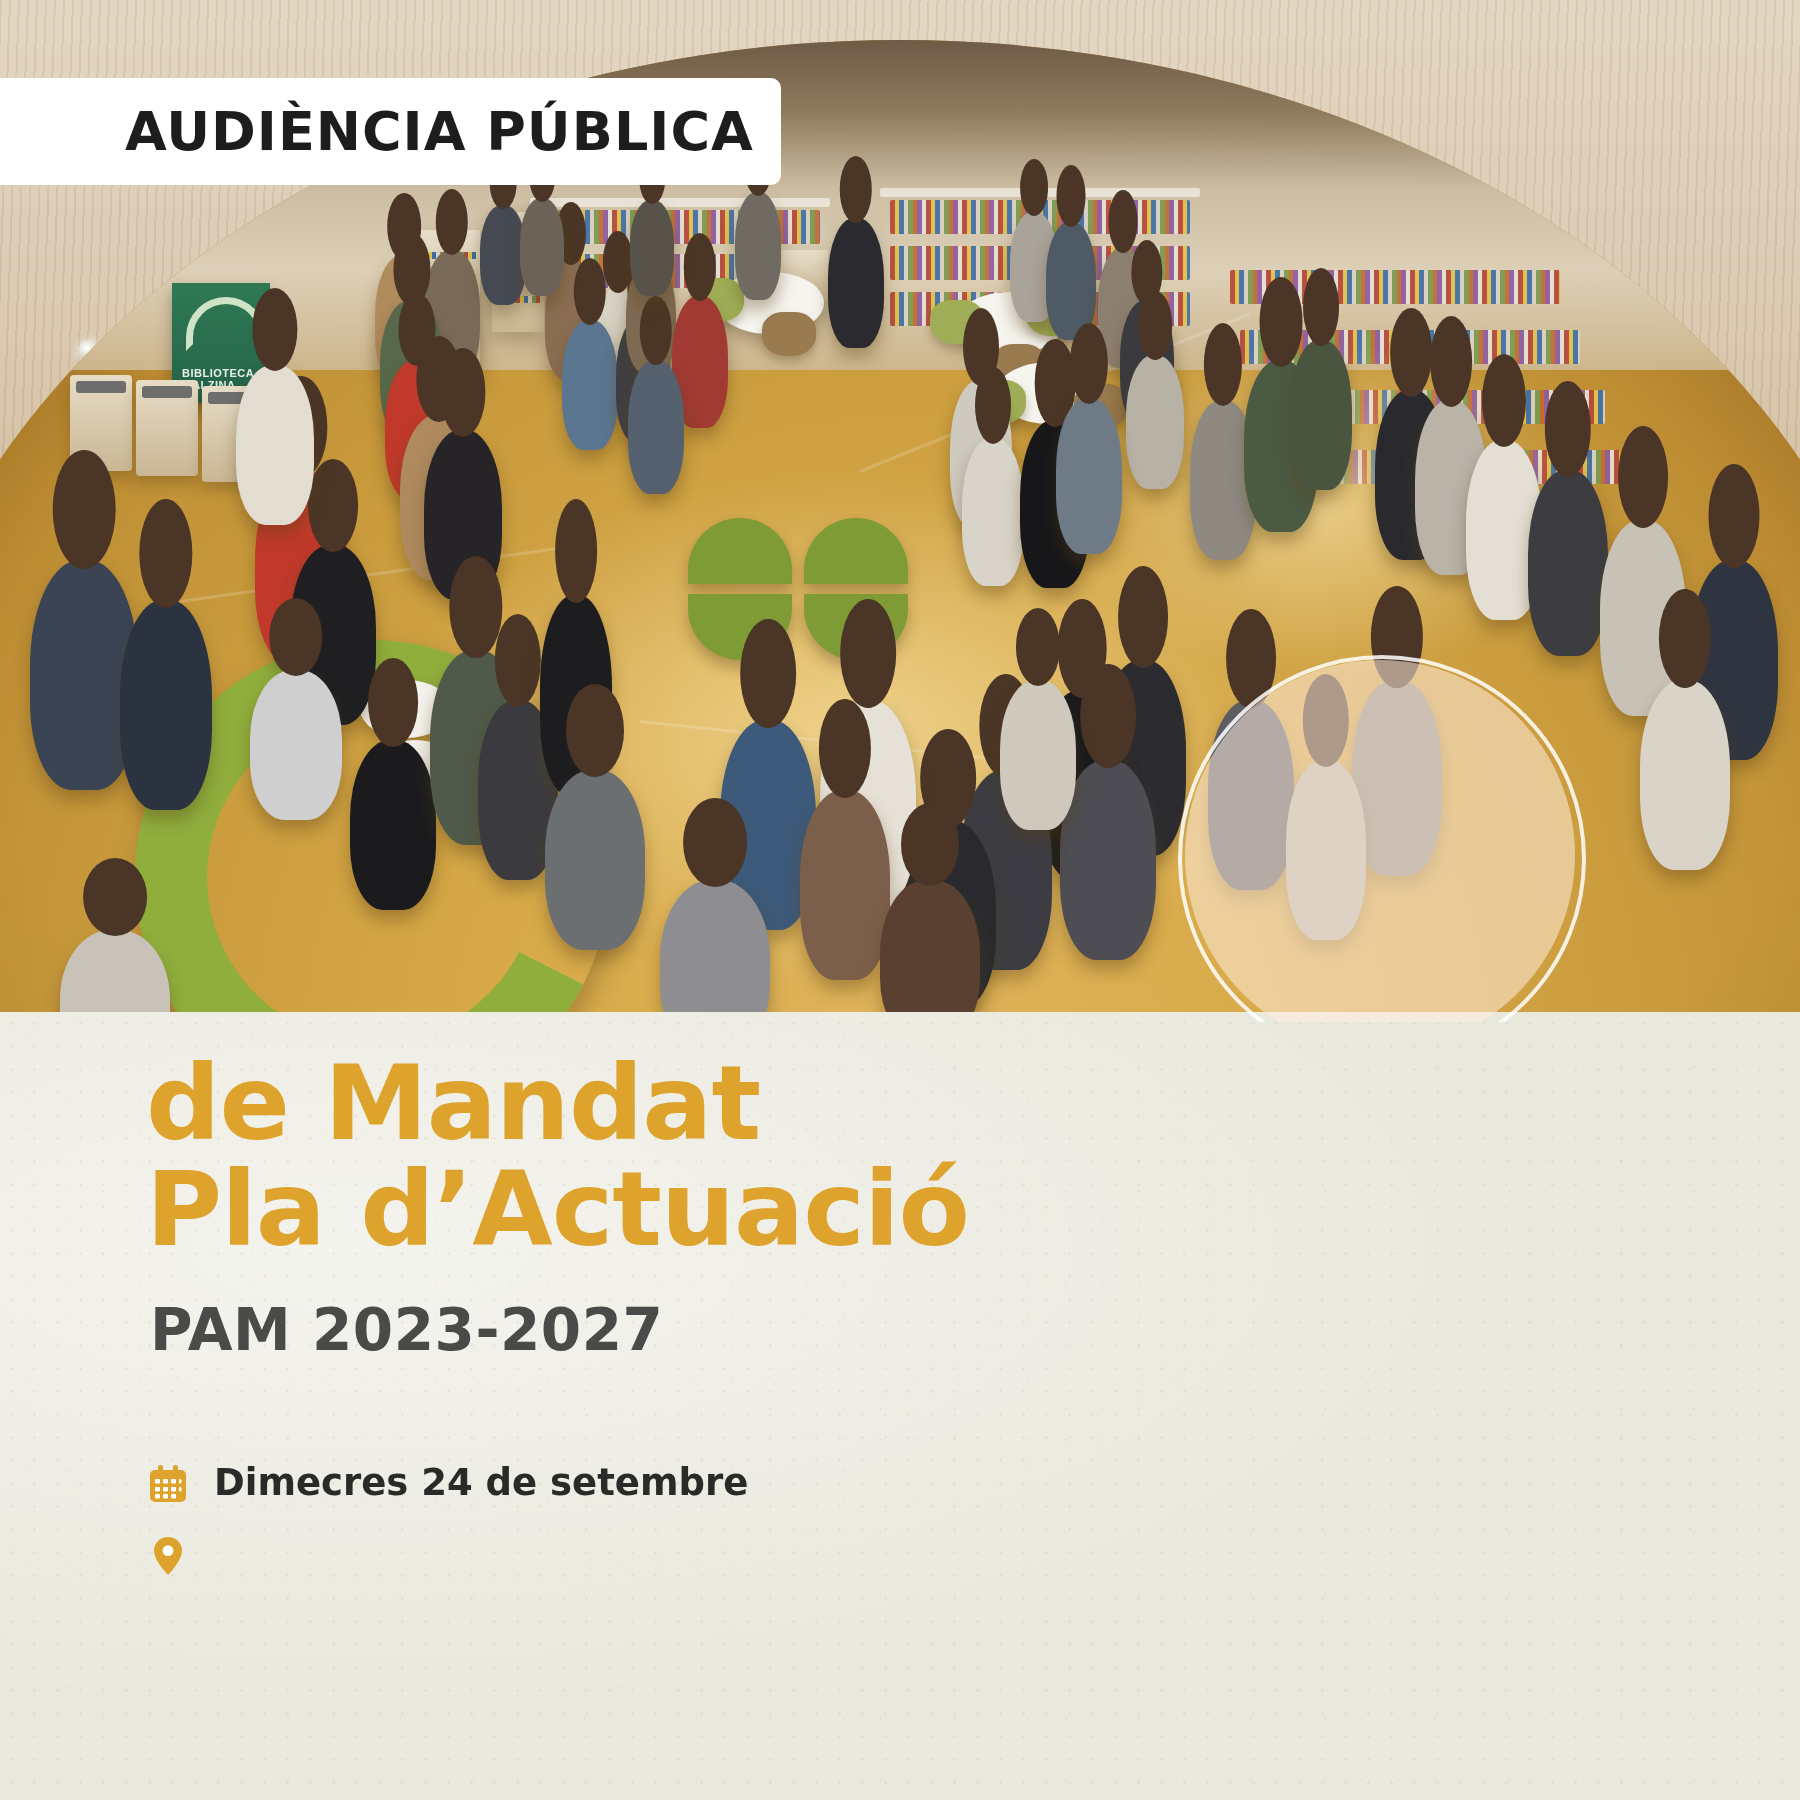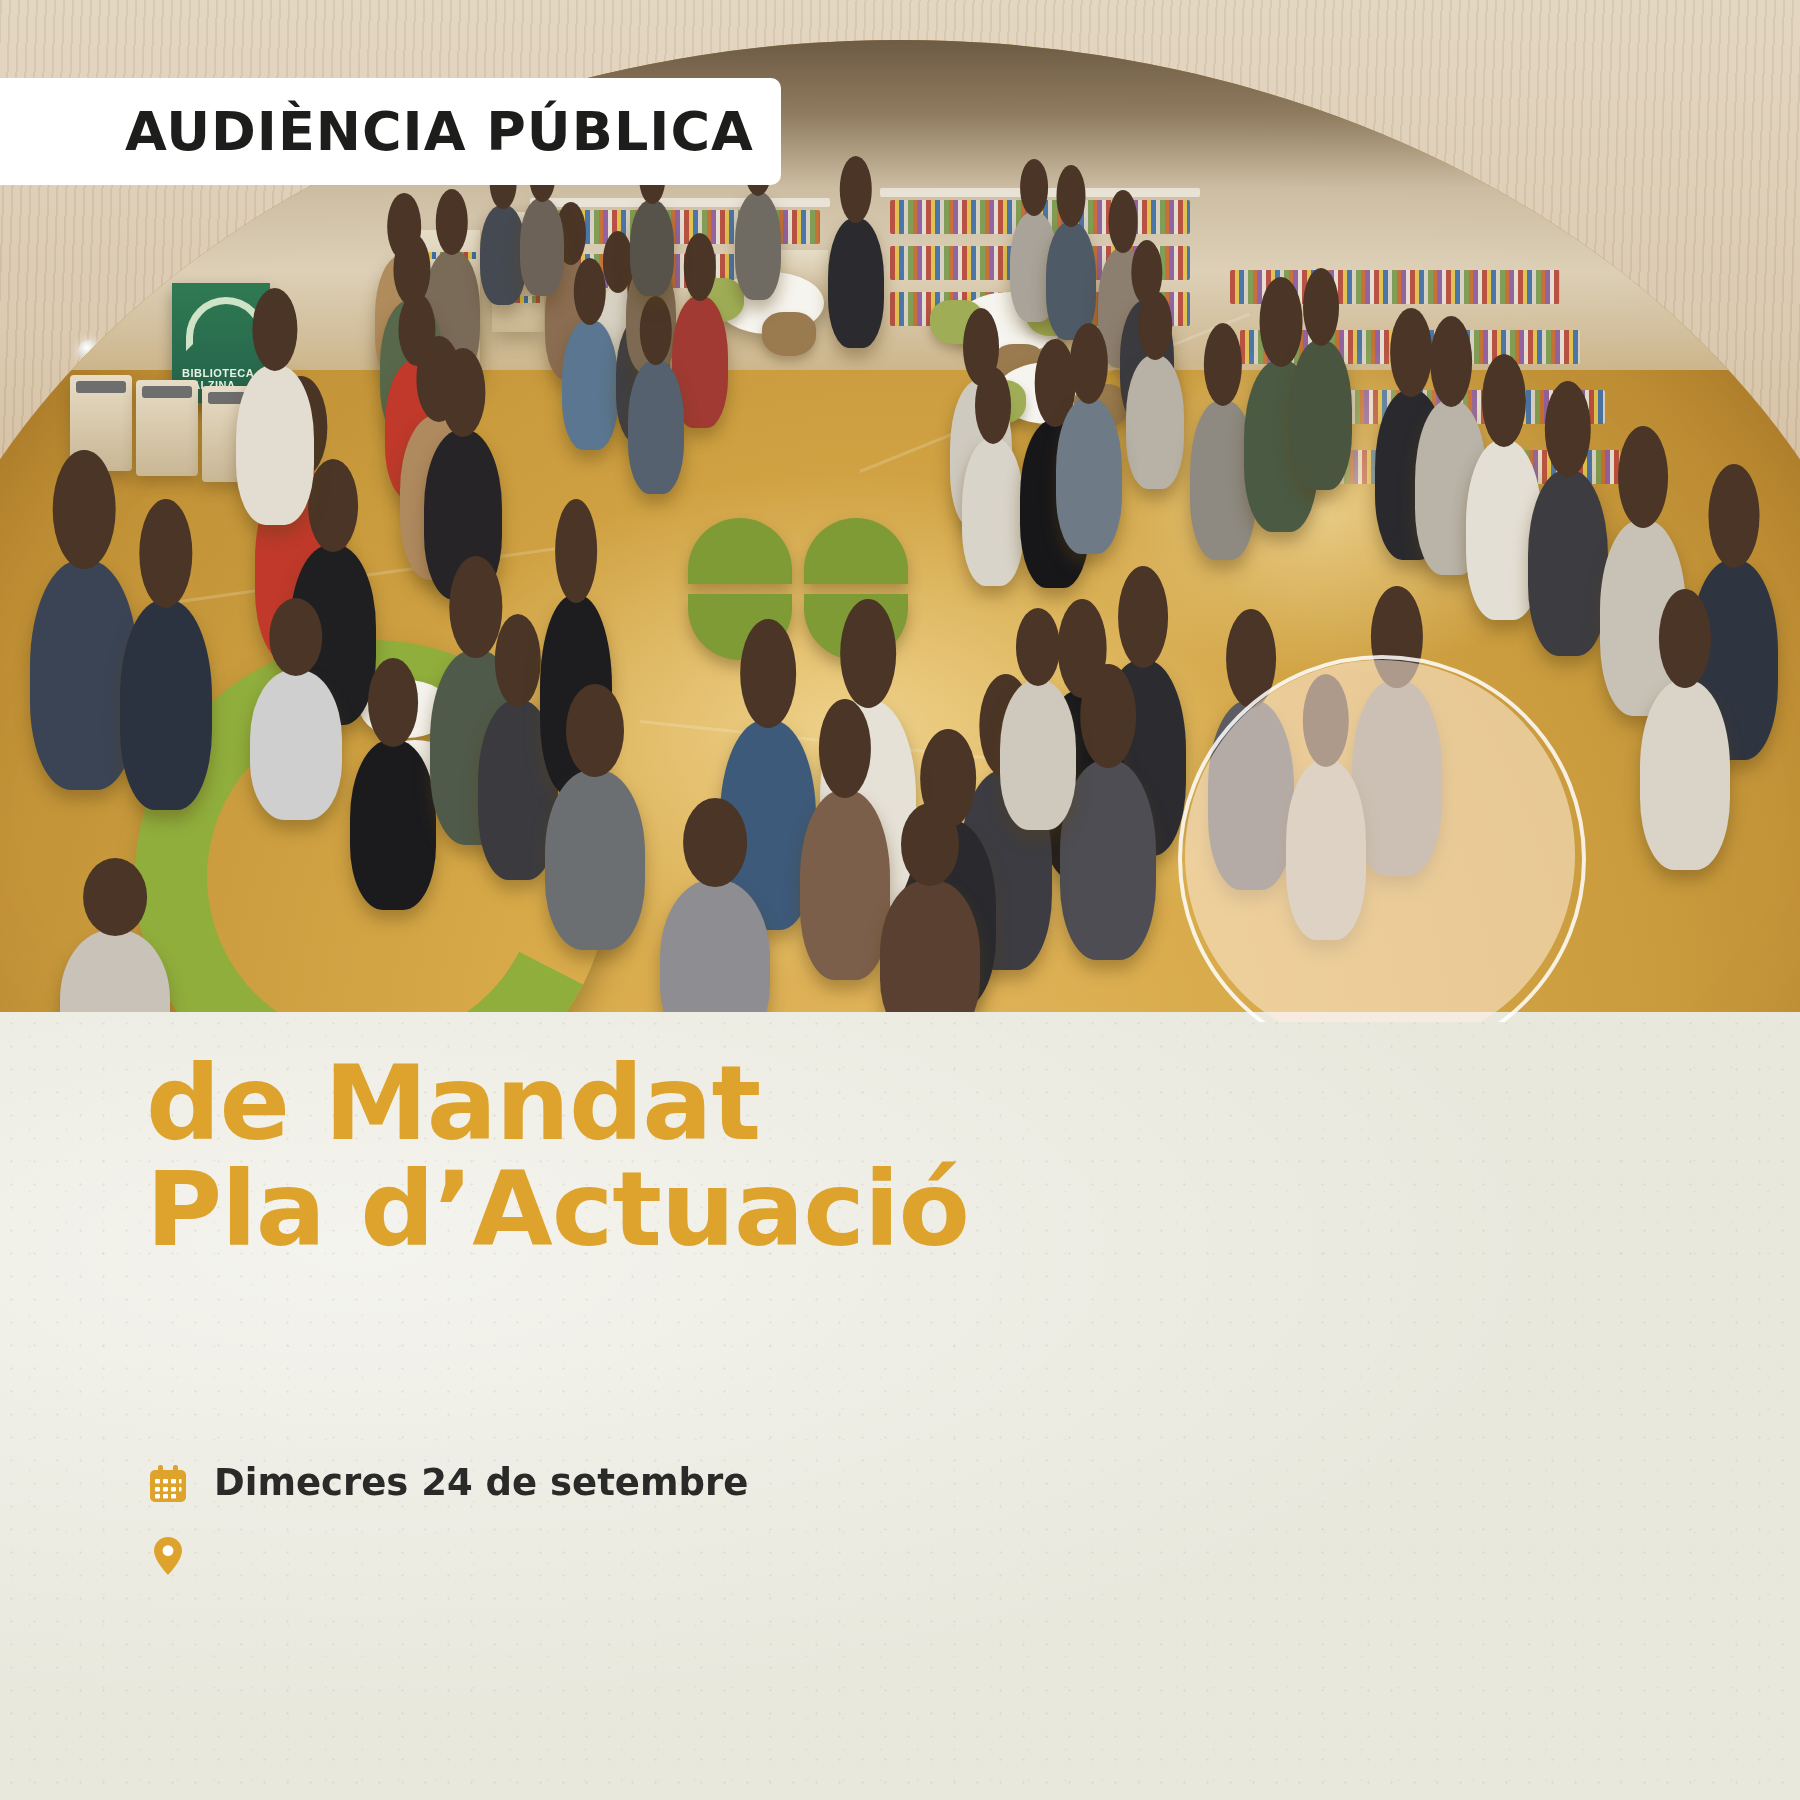--- a/index.html
+++ b/index.html
@@ -527,20 +527,21 @@
 
     
     
     
     
   </div>
 
   <div class="title-block">
     <div class="title">de Mandat</div>
     <div class="title">Pla d’Actuació</div>
+    <div class="subtitle">PAM 2023-2027</div>
   </div>
 
   <div class="info">
 
     <div class="info-row">
       <div class="info-ico">
         <svg width="42" height="42" viewBox="0 0 42 42" aria-hidden="true">
           <rect x="3" y="7" width="36" height="32" rx="5" fill="#dda32c"></rect>
           <rect x="11" y="2" width="5" height="9" rx="2.2" fill="#dda32c"></rect>
           <rect x="26" y="2" width="5" height="9" rx="2.2" fill="#dda32c"></rect>

